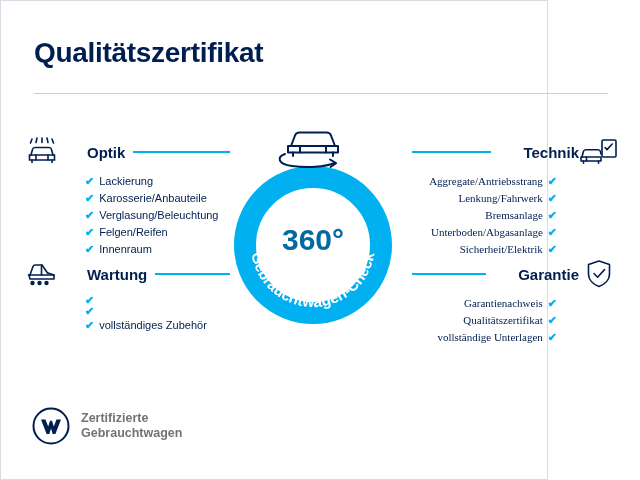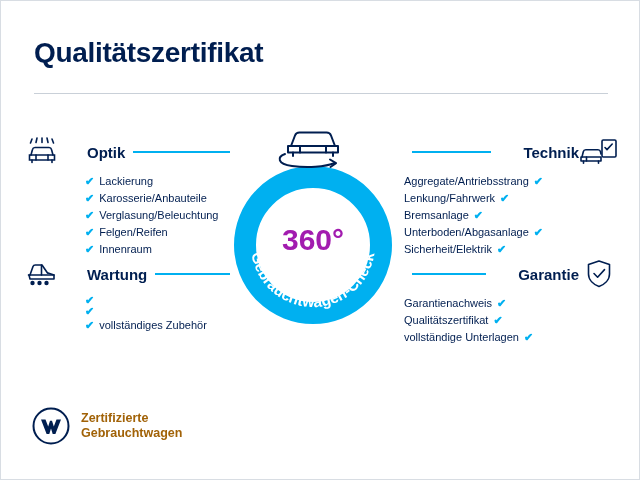--- a/index.html
+++ b/index.html
@@ -9,21 +9,21 @@
   body {
     width: 640px;
     height: 480px;
     background: #ffffff;
     font-family: "Liberation Sans", sans-serif;
     color: #001e50;
     overflow: hidden;
   }
   .page {
     position: relative;
-    width: 640px;
+    width: 548px;
     height: 480px;
     box-sizing: border-box;
     border: 1px solid #d8dde3;
     background: #ffffff;
   }
 
   
   .title {
     position: absolute;
     left: 33px;
@@ -85,21 +85,21 @@
   }
   .items li {
     font-size: 11px;
     line-height: 17px;
     color: #001e50;
     white-space: nowrap;
     display: flex;
     align-items: center;
   }
   .items.left li { justify-content: flex-start; }
-  .items.right li { justify-content: flex-start; }
+  .items.right li { justify-content: flex-end; font-family: Liberation Serif, serif; }
   .check {
     color: #00b0f0;
     font-size: 11px;
     font-weight: bold;
     line-height: 1;
   }
   .items.left .check { margin-right: 5px; }
   .items.right .check { margin-left: 5px; }
 
   
@@ -123,21 +123,21 @@
   }
   .badge svg { display: block; }
   .badge-deg {
     position: absolute;
     left: 0;
     top: 62px;
     width: 168px;
     text-align: center;
     font-size: 30px;
     font-weight: bold;
-    color: #a21caf;
+    color: #0369a1;
     letter-spacing: 0px;
   }
   .car-top {
     position: absolute;
     left: 266px;
     top: 123px;
     width: 92px;
     height: 46px;
   }
   .car-top svg { display: block; }
@@ -153,21 +153,21 @@
   .vw-logo {
     width: 38px;
     height: 38px;
     flex: 0 0 38px;
   }
   .footer-text {
     margin-left: 11px;
     font-size: 12.5px;
     font-weight: bold;
     line-height: 15px;
-    color: #a16207;
+    color: #737373;
   }
 </style>
 </head>
 <body>
 
 <div class="page">
 
   <div class="title">Qualitätszertifikat</div>
   <div class="title-rule"></div>
 

